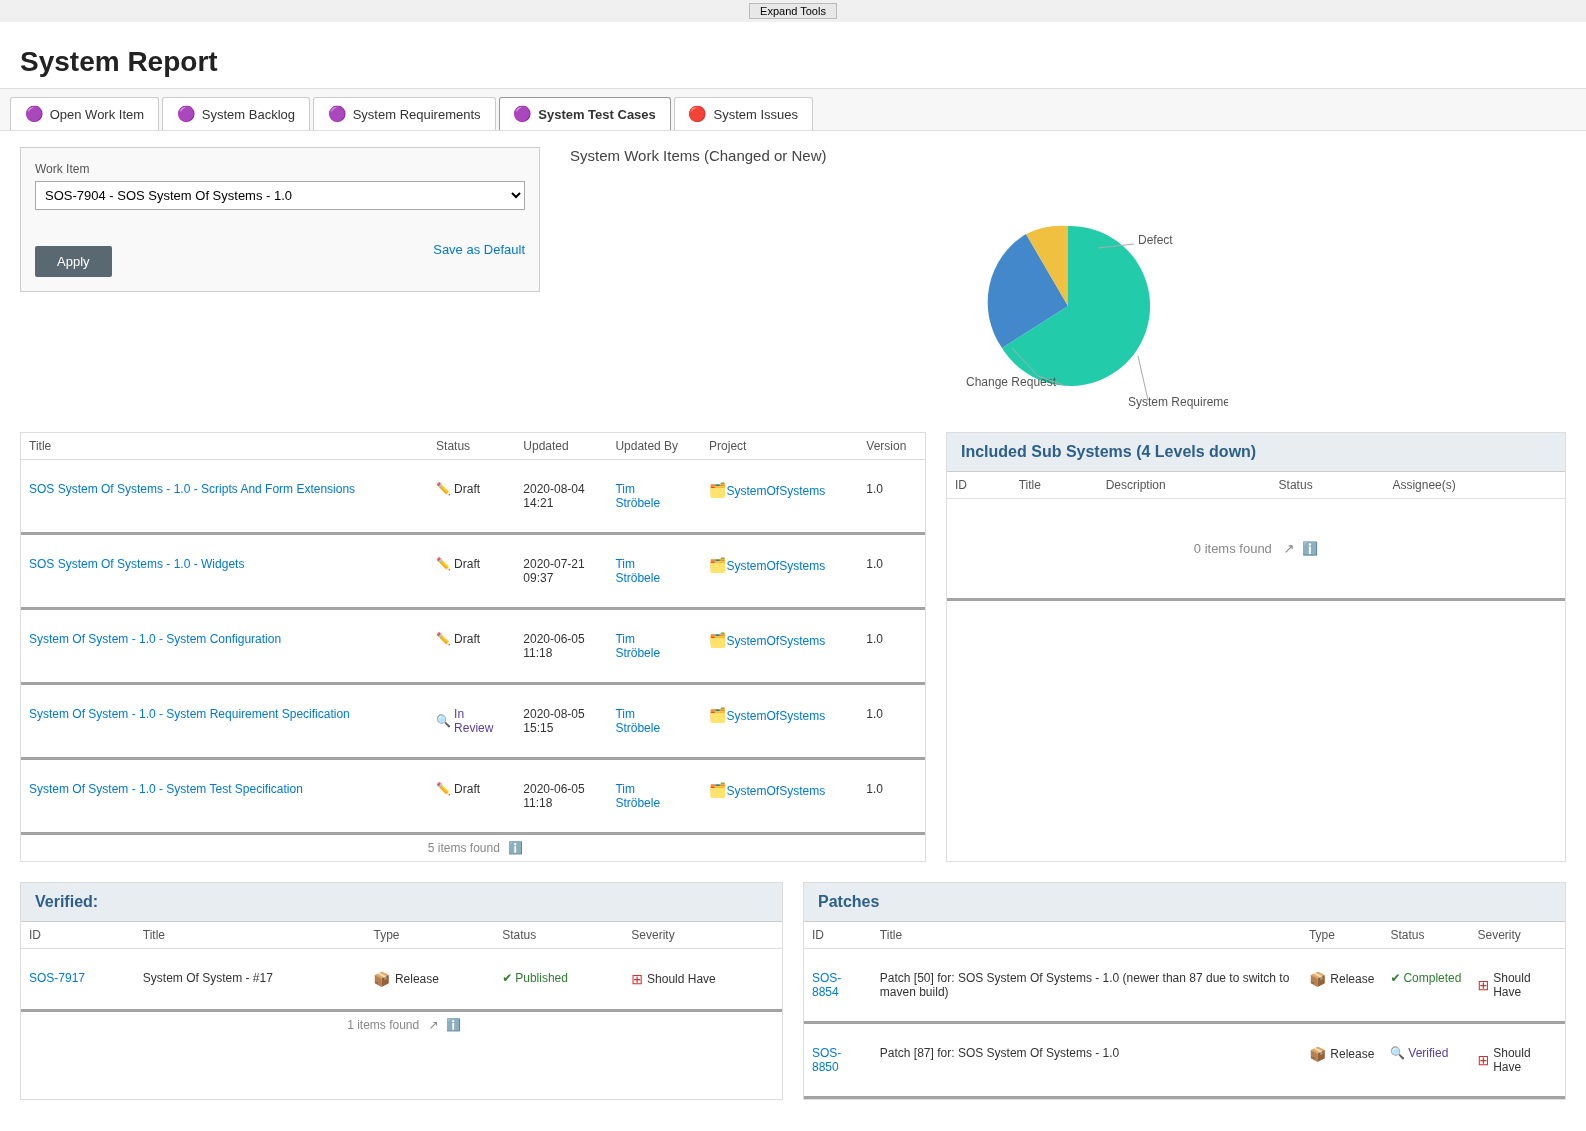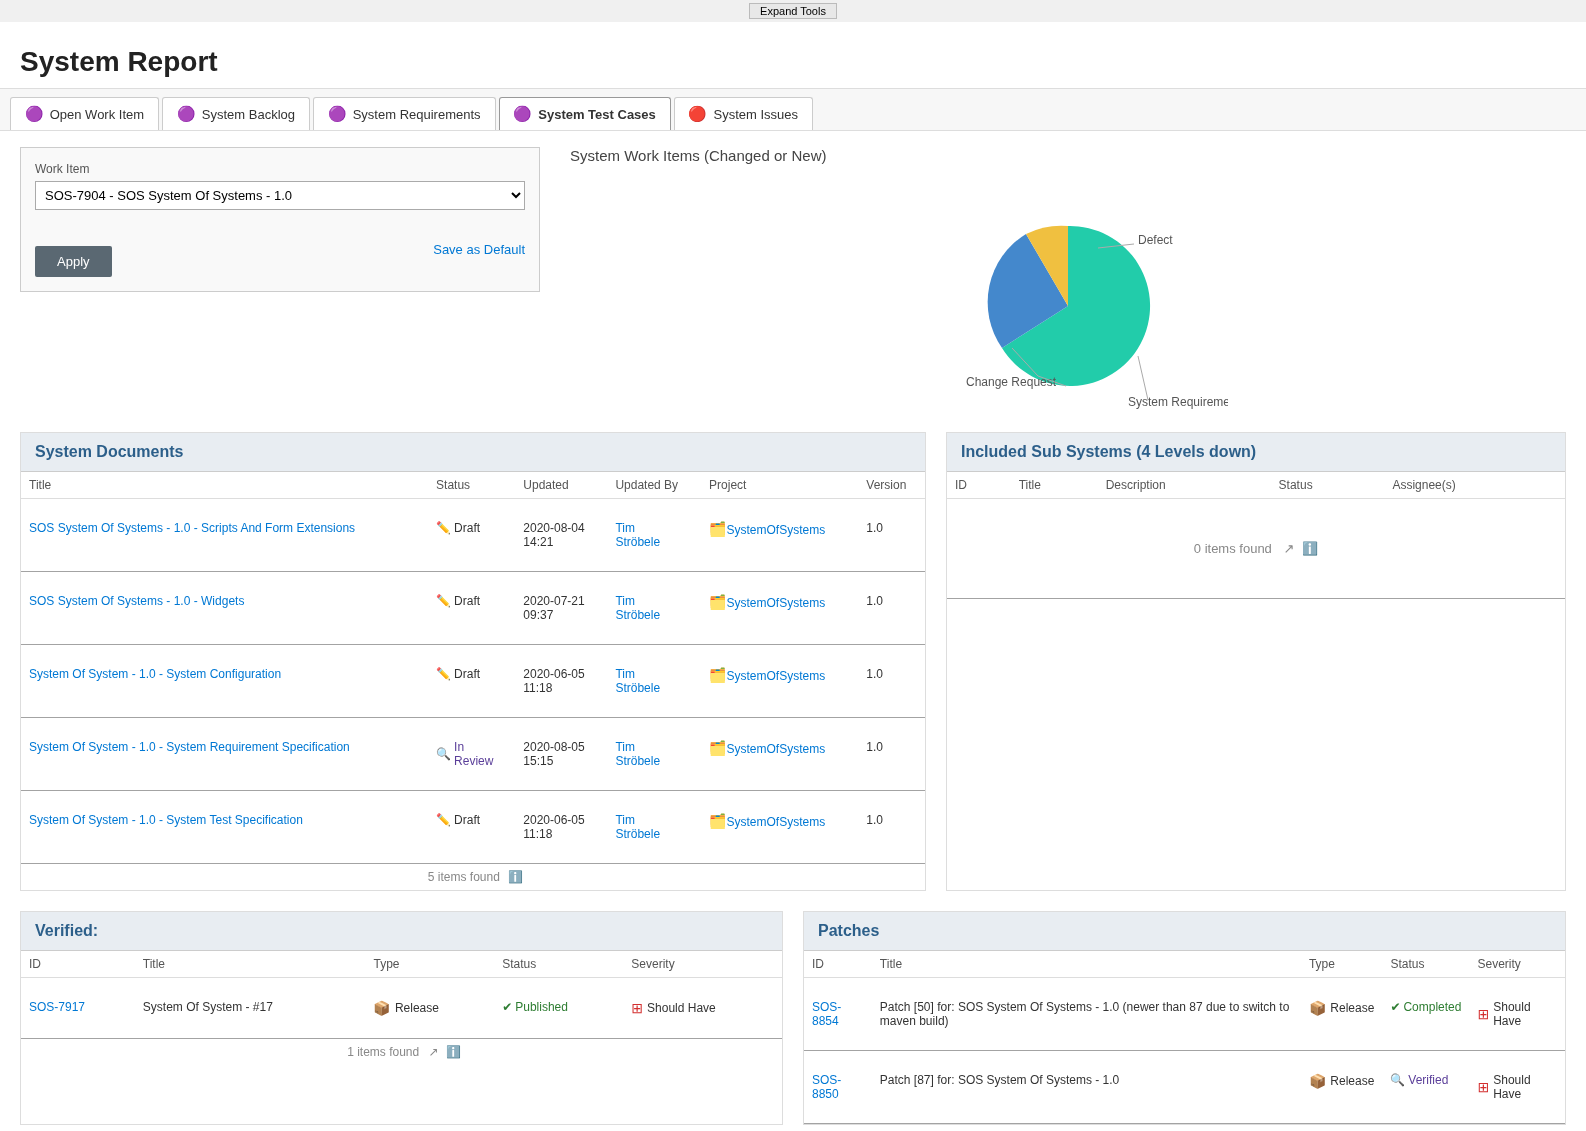--- a/index.html
+++ b/index.html
@@ -23,21 +23,21 @@
     .apply-btn { background: #5a6872; color: #fff; border: none; padding: 8px 22px; font-size: 13px; cursor: pointer; border-radius: 2px; margin-top: 24px; }
     .save-default-link { color: #0078d4; font-size: 13px; cursor: pointer; text-decoration: none; }
     .chart-title { font-size: 15px; color: #444; margin-bottom: 12px; }
 
     .sections-row { display: flex; gap: 20px; padding: 0 20px 20px; }
     .section-panel { flex: 1; border: 1px solid #ddd; background: #fff; }
     .section-header { background: #e8edf2; padding: 10px 14px; font-size: 16px; font-weight: bold; color: #2c5f8a; border-bottom: 1px solid #ccc; }
 
     table { width: 100%; border-collapse: collapse; }
     th { text-align: left; font-weight: normal; color: #555; font-size: 12px; padding: 6px 8px; border-bottom: 1px solid #ddd; }
-    td { padding: 22px 8px; border-bottom: 1px solid #a3a3a3; vertical-align: top; font-size: 12px; }
+    td { padding: 22px 8px; border-bottom: 3px solid #a3a3a3; vertical-align: top; font-size: 12px; }
     .doc-link { color: #0078d4; cursor: pointer; text-decoration: none; }
     .project-link { color: #0078d4; cursor: pointer; }
     .assignee-link { color: #0078d4; cursor: pointer; }
 
     .items-found { text-align: center; padding: 6px; font-size: 12px; color: #555; }
     .items-found span { margin-left: 5px; color: #888; }
 
     .empty-message { text-align: center; padding: 20px; color: #888; font-size: 13px; }
 
     .bottom-sections { display: flex; gap: 20px; padding: 0 20px 20px; }
@@ -125,21 +125,20 @@
         <text x="220" y="230" font-size="12" fill="#555">System Requirement</text>
         <line x1="230" y1="180" x2="240" y2="224" stroke="#aaa" stroke-width="1"></line>
       </svg>
     </div>
   </div>
 </div>
 
 <div class="sections-row">
 
   <div class="section-panel">
-    <div class="section-header">System Documents</div>
     <table>
       <thead>
         <tr>
           <th>Title</th>
           <th>Status</th>
           <th>Updated</th>
           <th>Updated By</th>
           <th>Project</th>
           <th>Version</th>
         </tr>

